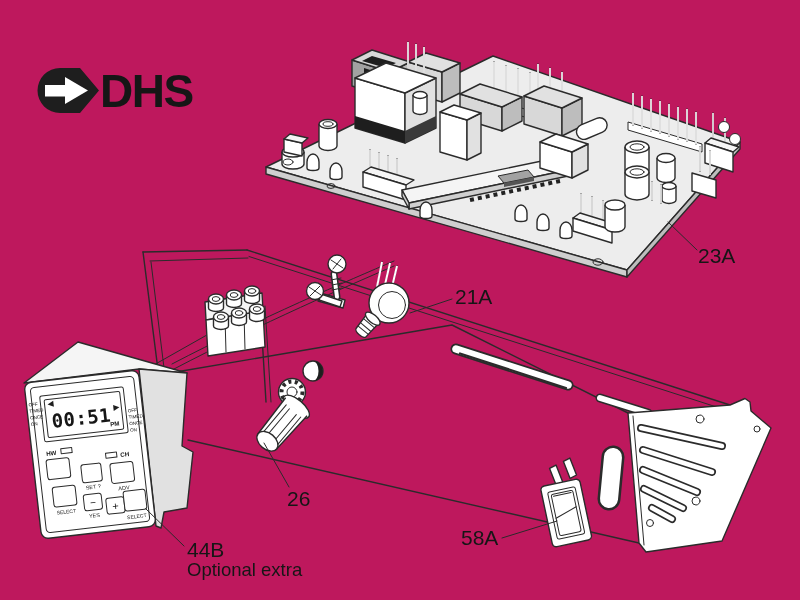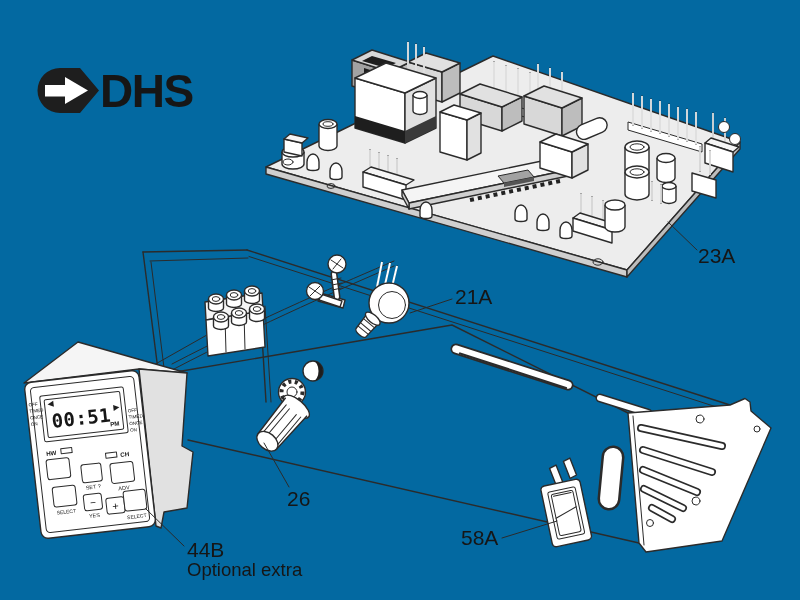--- a/index.html
+++ b/index.html
@@ -1,16 +1,16 @@
 <!DOCTYPE html>
 <html><head>
 <meta charset="utf-8">
 <style>
   html,body{margin:0;padding:0;background:#fff;}
-  .stage{position:relative;width:800px;height:600px;background:#0369a1;overflow:hidden;
+  .stage{position:relative;width:800px;height:600px;background:#be185d;overflow:hidden;
          font-family:"Liberation Sans",sans-serif;}
   svg text{font-family:"Liberation Sans",sans-serif;fill:#161616;}
   
   .s  {stroke:#2b2b2b;stroke-width:1.4;stroke-linejoin:round;stroke-linecap:round;fill:none;}
   .st {stroke:#2b2b2b;stroke-width:1;stroke-linejoin:round;stroke-linecap:round;fill:none;}
   .sw {stroke:#2b2b2b;stroke-width:1.4;stroke-linejoin:round;fill:#ffffff;}
   .swt{stroke:#2b2b2b;stroke-width:1;stroke-linejoin:round;fill:#ffffff;}
   .f0{fill:#ededed;} .f1{fill:#f5f5f5;} .f2{fill:#e1e1e1;} .f3{fill:#cfcfcf;}
   .f4{fill:#bdbdbd;} .f5{fill:#a2a2a2;} .f6{fill:#d8d8d8;}
   .bk{fill:#1e1e1e;stroke:none;}

